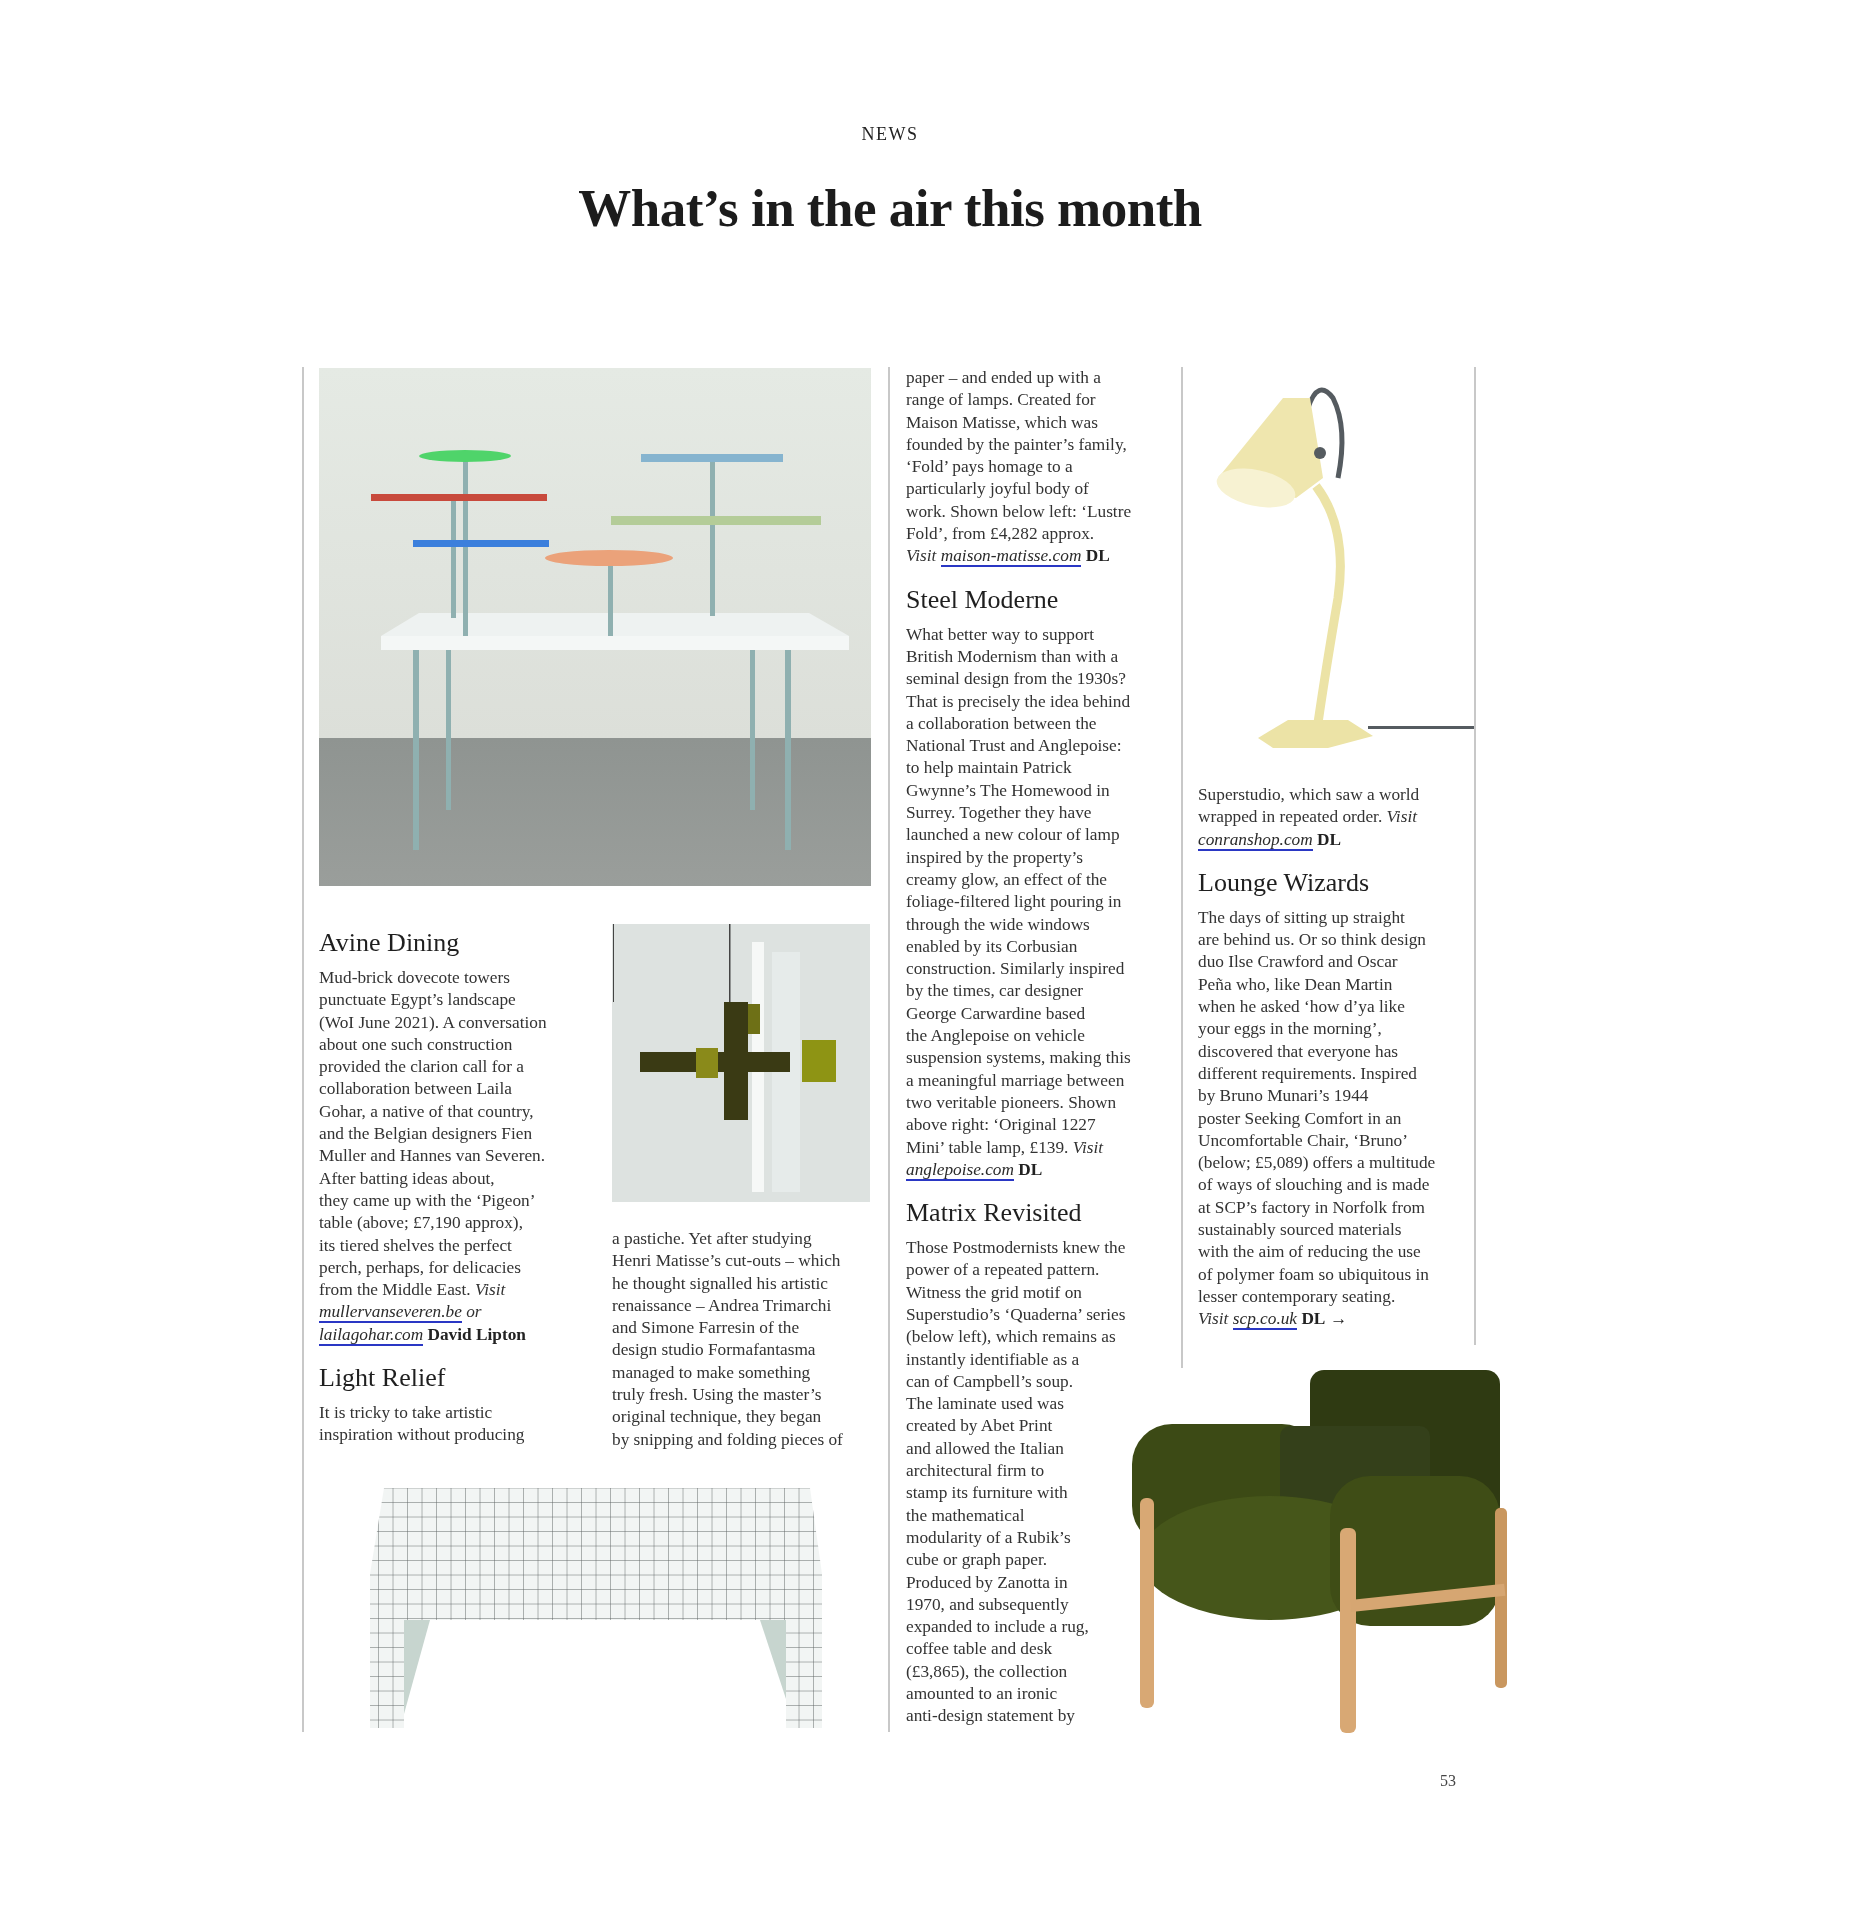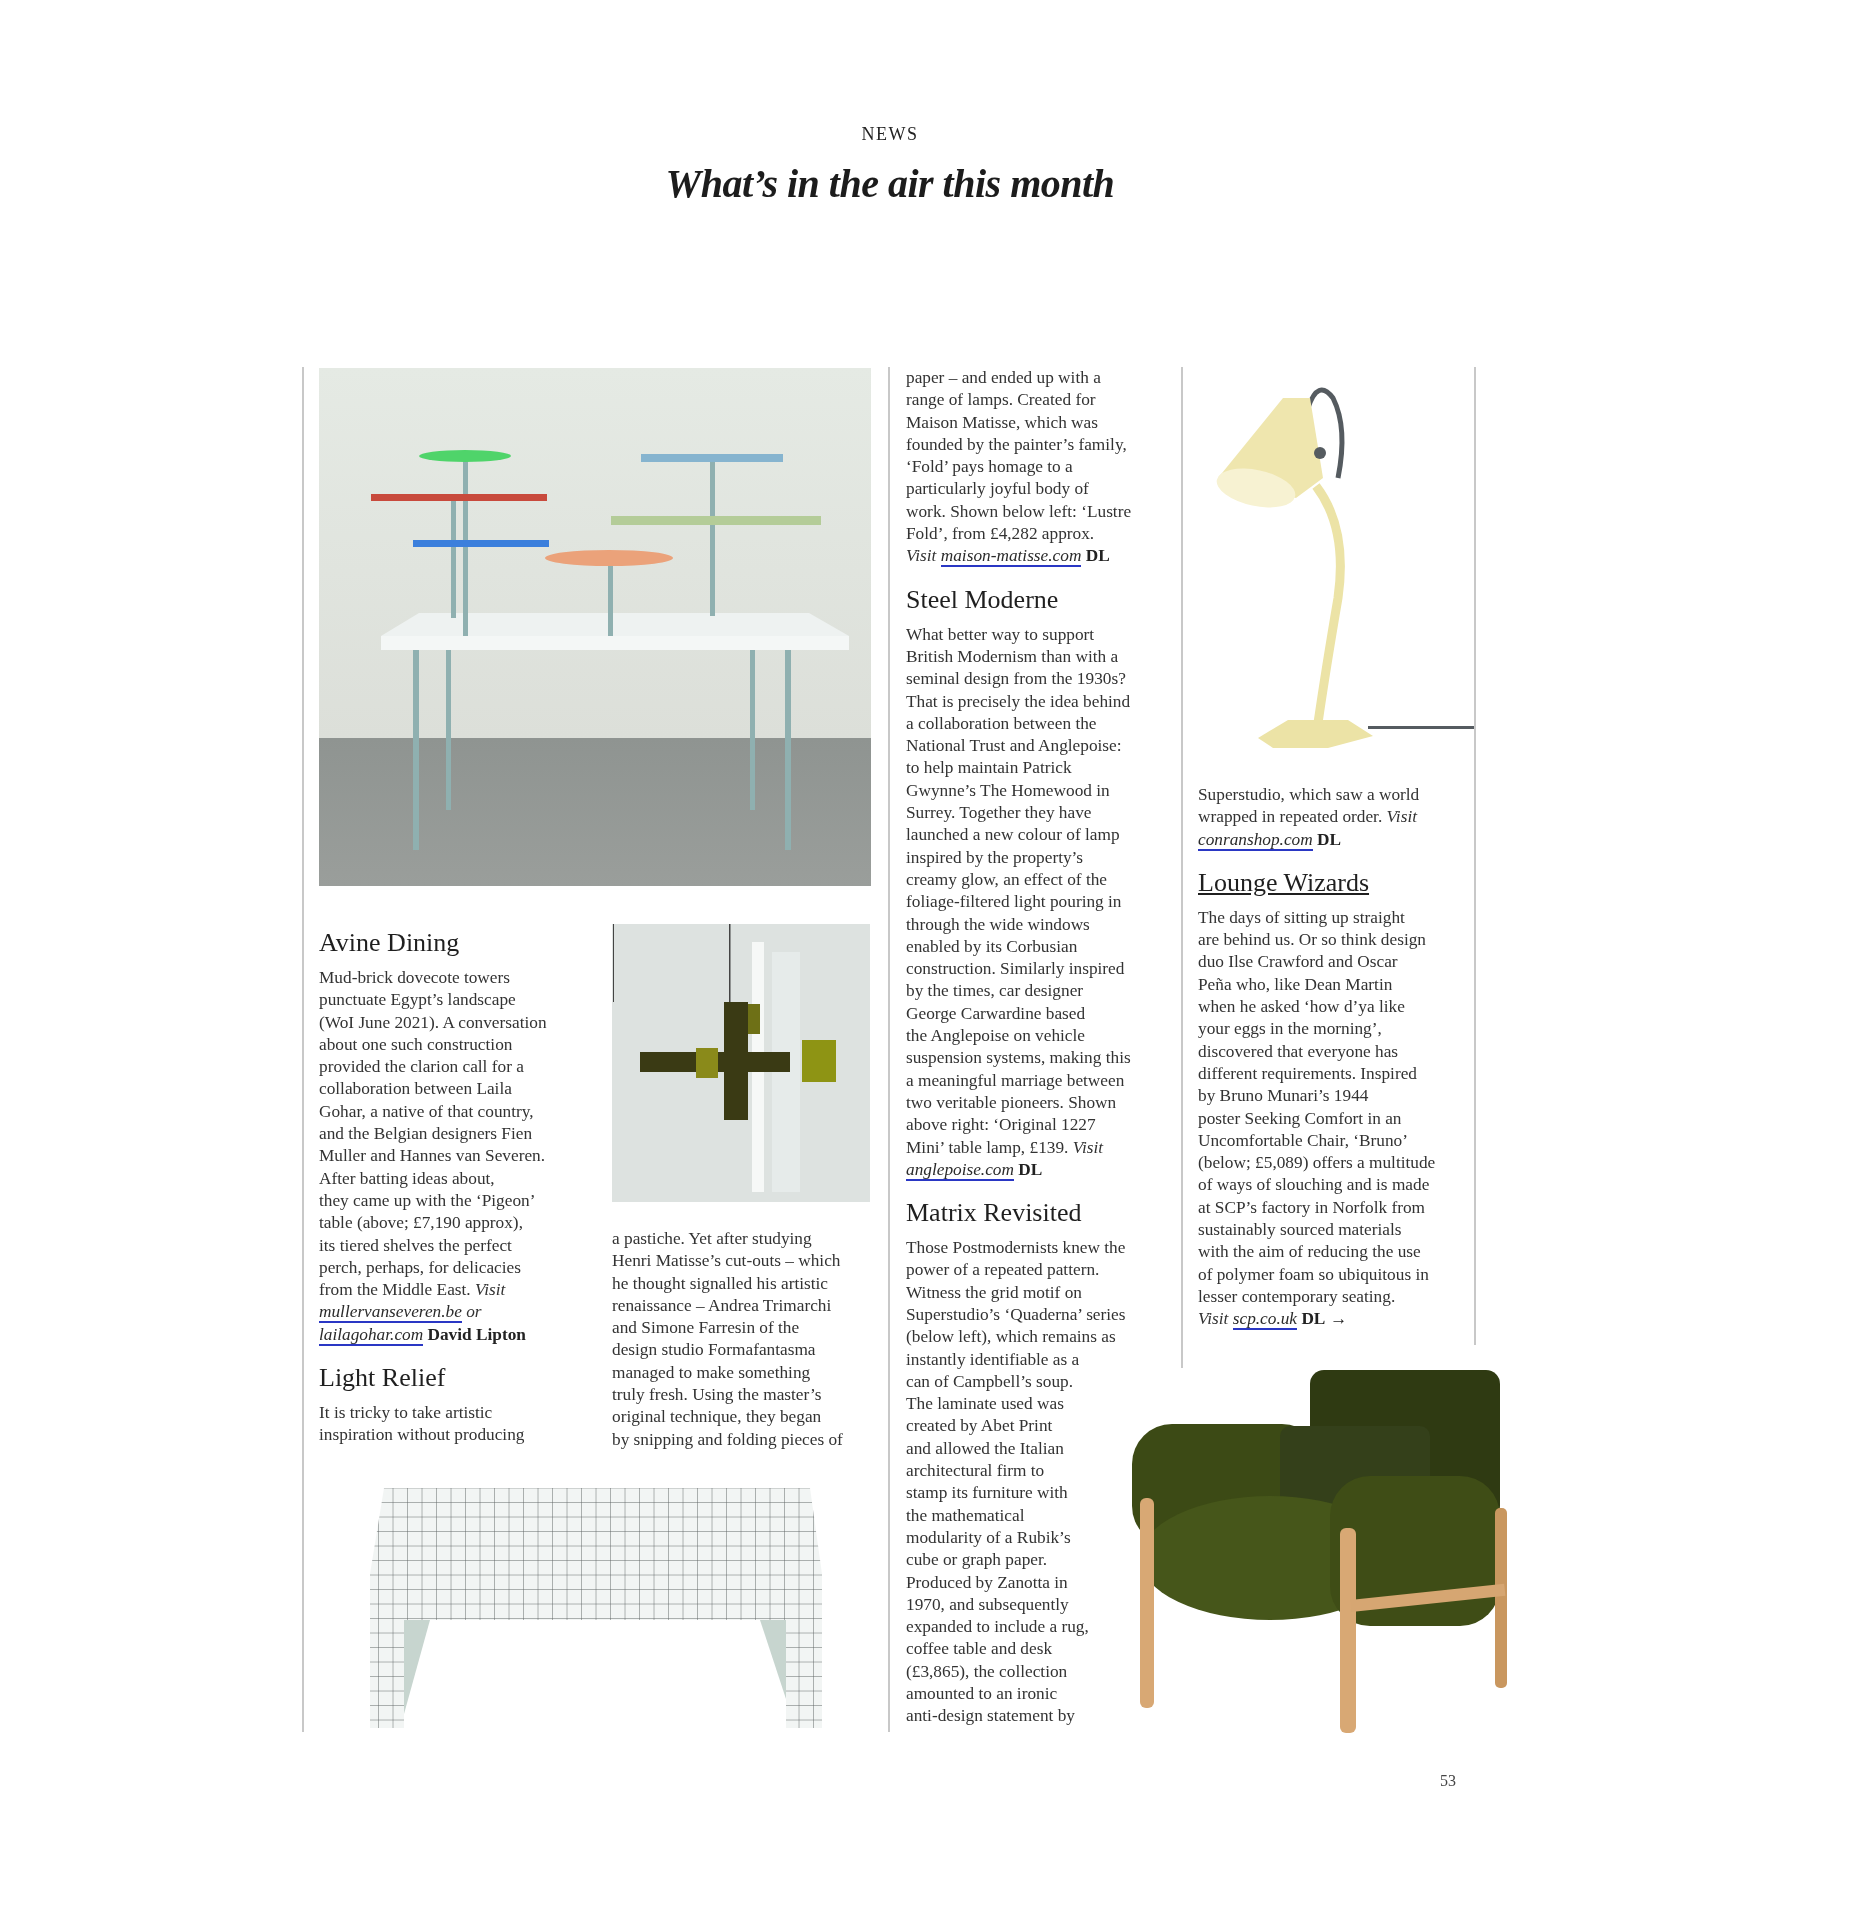--- a/index.html
+++ b/index.html
@@ -1,20 +1,20 @@
 <!DOCTYPE html>
 <html><head>
 <meta charset="utf-8">
 <style>
   html, body { margin:0; padding:0; background:#ffffff; }
   body { width:1860px; height:1919px; position:relative; overflow:hidden;
          font-family:"Liberation Serif","DejaVu Serif",serif; color:#2a2a2a; }
   .abs { position:absolute; }
   .kicker { top:124px; left:0; width:1780px; text-align:center; font-size:18px; letter-spacing:1.5px; color:#222; }
-  .title { top:160px; left:0; width:1780px; text-align:center; font-size:40px; font-weight:bold; color:#1c1c1c; letter-spacing:-0.5px;font-style:italic; }
+  .title { top:178px; left:0; width:1780px; text-align:center; font-size:53px; font-weight:bold; color:#1c1c1c; letter-spacing:-0.5px; }
   .rule { background:#c8c8c8; width:1.5px; }
   .body { font-size:17.3px; line-height:22.3px; color:#333; }
   .body p { margin:0; }
   .head { font-size:26px; line-height:36px; color:#1f1f1f; margin:0 0 6px 0; font-weight:normal; }
   .link { font-style:italic; color:#2b2b2b; border-bottom:2.5px solid #2a37c4; text-decoration:none; }
   .em { font-style:italic; }
   .sig { font-weight:bold; color:#222; }
   .pageno { font-size:16px; color:#444; }
   .img { overflow:hidden; }
 </style>
@@ -210,21 +210,21 @@
     <polygon points="60,370 90,352 150,352 175,368 130,380 75,380" fill="#ece3a6"></polygon>
     <rect x="170" y="358" width="106" height="3" fill="#555b60"></rect>
   </svg>
 </div>
 
 <div class="abs body" style="left:1198px; top:784px; width:272px;">
   <p>Superstudio, which saw a world</p>
   <p><span>wrapped in repeated order.</span> <span class="em">Visit</span></p>
   <p><a class="link">conranshop.com</a> <span class="sig">DL</span></p>
 
-  <h2 class="head" style="margin-top:14px;text-decoration:underline;">Lounge Wizards</h2>
+  <h2 class="head" style="margin-top:14px;">Lounge Wizards</h2>
   <p>The days of sitting up straight</p>
   <p>are behind us. Or so think design</p>
   <p>duo Ilse Crawford and Oscar</p>
   <p>Peña who, like Dean Martin</p>
   <p>when he asked ‘how d’ya like</p>
   <p>your eggs in the morning’,</p>
   <p>discovered that everyone has</p>
   <p>different requirements. Inspired</p>
   <p>by Bruno Munari’s 1944</p>
   <p>poster Seeking Comfort in an</p>

